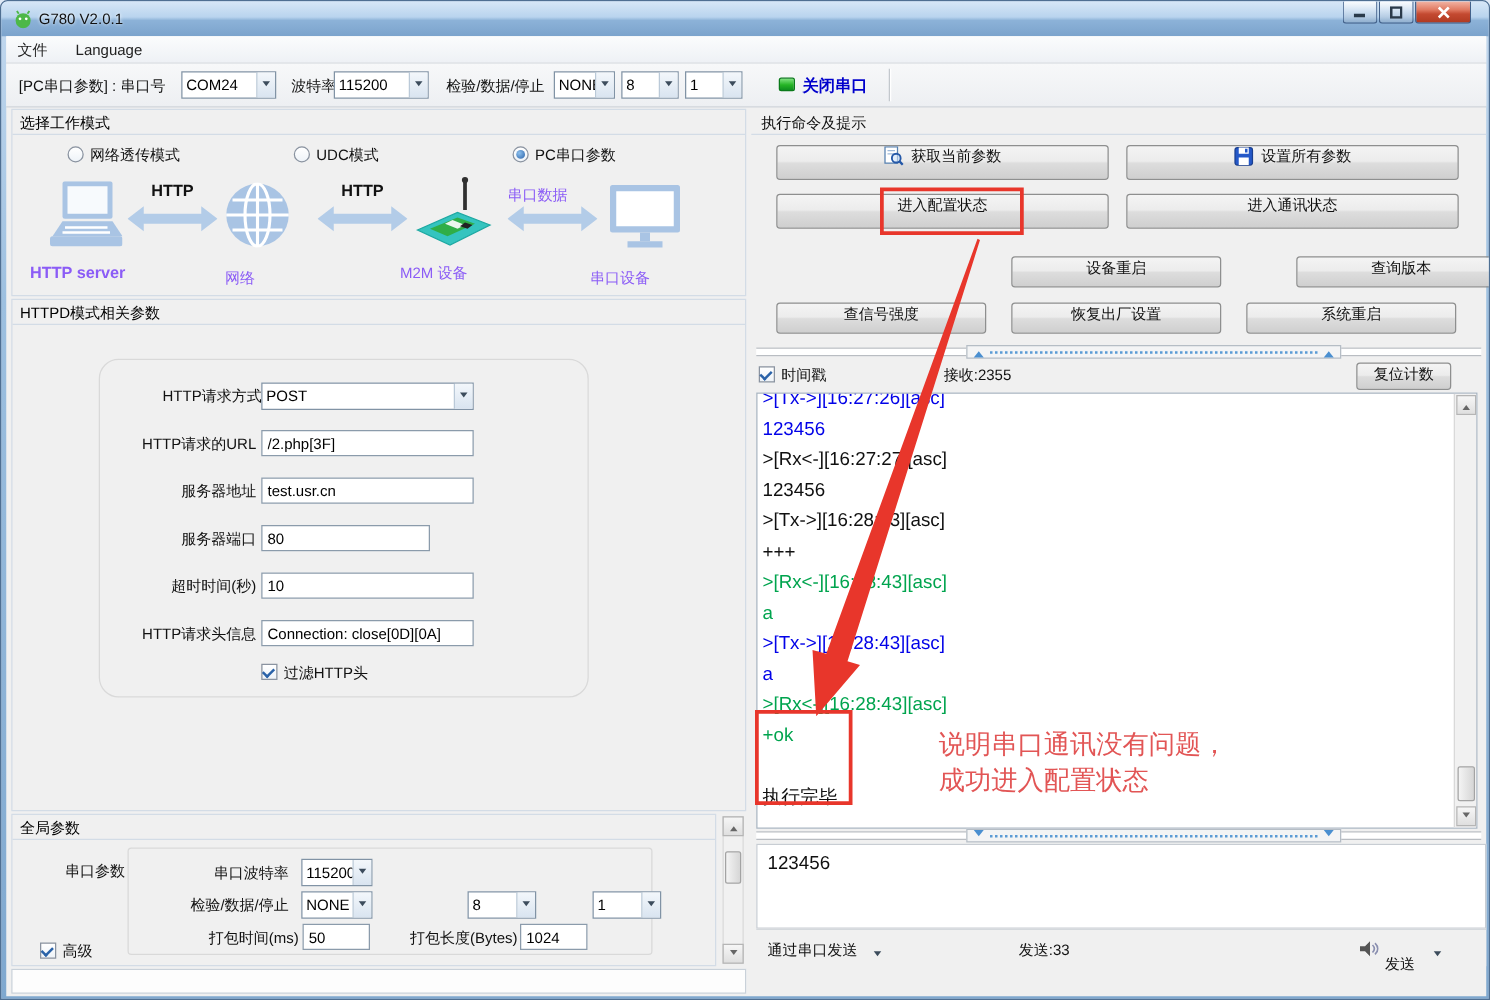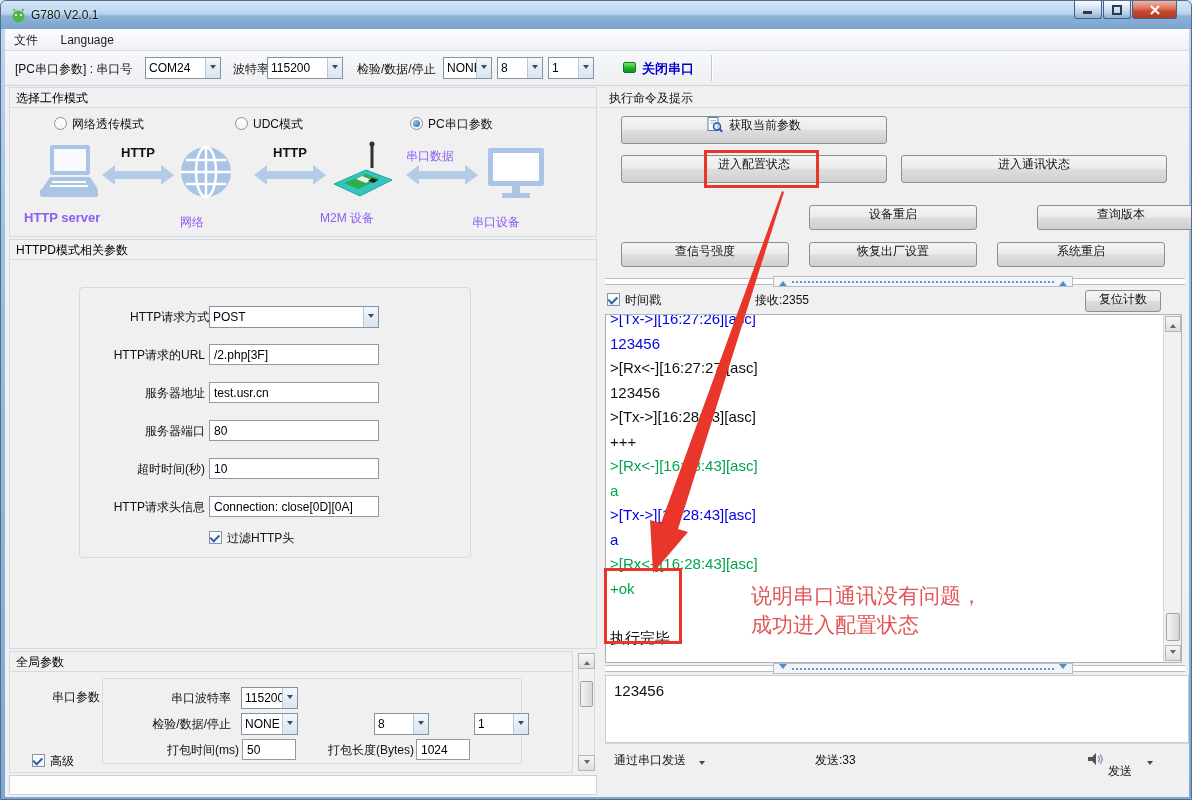--- a/index.html
+++ b/index.html
@@ -213,34 +213,34 @@
     </svg>
     <div class="abs diag-lbl" style="left:14px;top:122px;width:86px;font-weight:bold;font-size:13px">HTTP server</div>
     <div class="abs diag-lbl" style="left:170px;top:126px;width:52px">网络</div>
     <div class="abs diag-lbl" style="left:310px;top:122px;width:86px">M2M 设备</div>
     <div class="abs diag-lbl" style="left:462px;top:126px;width:86px">串口设备</div>
   </div>
 
   <div class="abs groupbox" style="left:8px;top:238px;width:588px;height:410px">
     <span class="gcap">HTTPD模式相关参数</span>
     <div class="gline"></div>
-    <div class="abs" style="left:69px;top:47px;width:392px;height:271px;border:1px solid #d9d9d9;border-radius:4px">
+    <div class="abs" style="left:69px;top:47px;width:392px;height:271px;border:1px solid #d9d9d9;border-radius:16px">
       <span class="abs lbl rlbl" style="left:50px;top:22px;width:75px">HTTP请求方式</span>
       <div class="abs combo" style="left:129px;top:18px;width:170px;height:22px">
         <span class="ct">POST</span>
         <span class="ca">
             <span class="tri-dn" style="margin-top:0"></span>
           </span>
       </div>
       <span class="abs lbl rlbl" style="left:30px;top:60px;width:95px">HTTP请求的URL</span>
       <input class="abs txt" style="left: 129px; top: 56px; width: 170px; height: 21px;" value="/2.php[3F]">
       <span class="abs lbl rlbl" style="left:50px;top:98px;width:75px">服务器地址</span>
       <input class="abs txt" style="left: 129px; top: 94px; width: 170px; height: 21px;" value="test.usr.cn">
       <span class="abs lbl rlbl" style="left:50px;top:136px;width:75px">服务器端口</span>
-      <input class="abs txt" style="left: 129px; top: 132px; width: 170px; height: 21px;" value="80">
+      <input class="abs txt" style="left: 129px; top: 132px; width: 135px; height: 21px;" value="80">
       <span class="abs lbl rlbl" style="left:40px;top:174px;width:85px">超时时间(秒)</span>
       <input class="abs txt" style="left: 129px; top: 170px; width: 170px; height: 21px;" value="10">
       <span class="abs lbl rlbl" style="left:20px;top:212px;width:105px">HTTP请求头信息</span>
       <input class="abs txt" style="left: 129px; top: 208px; width: 170px; height: 21px;" value="Connection: close[0D][0A]">
       <div class="abs checkbox checked" style="left:129px;top:243px"></div>
       <span class="abs lbl" style="left:147px;top:243px">过滤HTTP头</span>
     </div>
   </div>
 
   <div class="abs groupbox" style="left:8px;top:650px;width:564px;height:122px">
@@ -302,20 +302,29 @@
     <svg width="16" height="16" viewBox="0 0 16 16">
       <rect x="1" y="0.5" width="10" height="13" fill="#fff" stroke="#5580b0"></rect>
       <g stroke="#9db8d8">
           <line x1="3" y1="3.5" x2="9" y2="3.5"></line>
           <line x1="3" y1="6" x2="9" y2="6"></line>
         </g>
       <circle cx="10" cy="9.5" r="3.5" fill="rgba(205,225,248,.6)" stroke="#2458a8" stroke-width="1.5"></circle>
       <line x1="12.5" y1="12" x2="15.2" y2="14.8" stroke="#2458a8" stroke-width="2"></line>
     </svg>
     <span>获取当前参数</span>
+  </div>
+  <div class="abs btn7" style="left:900px;top:115px;width:266px;height:28px">
+    <svg width="16" height="16" viewBox="0 0 16 16">
+      <rect x="1" y="1" width="14" height="14" rx="2" fill="#2458c8" stroke="#1a3f8f"></rect>
+      <rect x="4" y="1" width="8" height="5" fill="#fff"></rect>
+        <rect x="9" y="2" width="2" height="3" fill="#2458c8"></rect>
+      <rect x="4" y="9" width="8" height="6" fill="#fff"></rect>
+    </svg>
+    <span>设置所有参数</span>
   </div>
   <div class="abs btn7" style="left:620px;top:154px;width:266px;height:28px">
     <span>进入配置状态</span>
   </div>
   <div class="abs btn7" style="left:900px;top:154px;width:266px;height:28px">
     <span>进入通讯状态</span>
   </div>
   <div class="abs btn7" style="left:808px;top:204px;width:168px;height:25px">
     <span>设备重启</span>
   </div>

